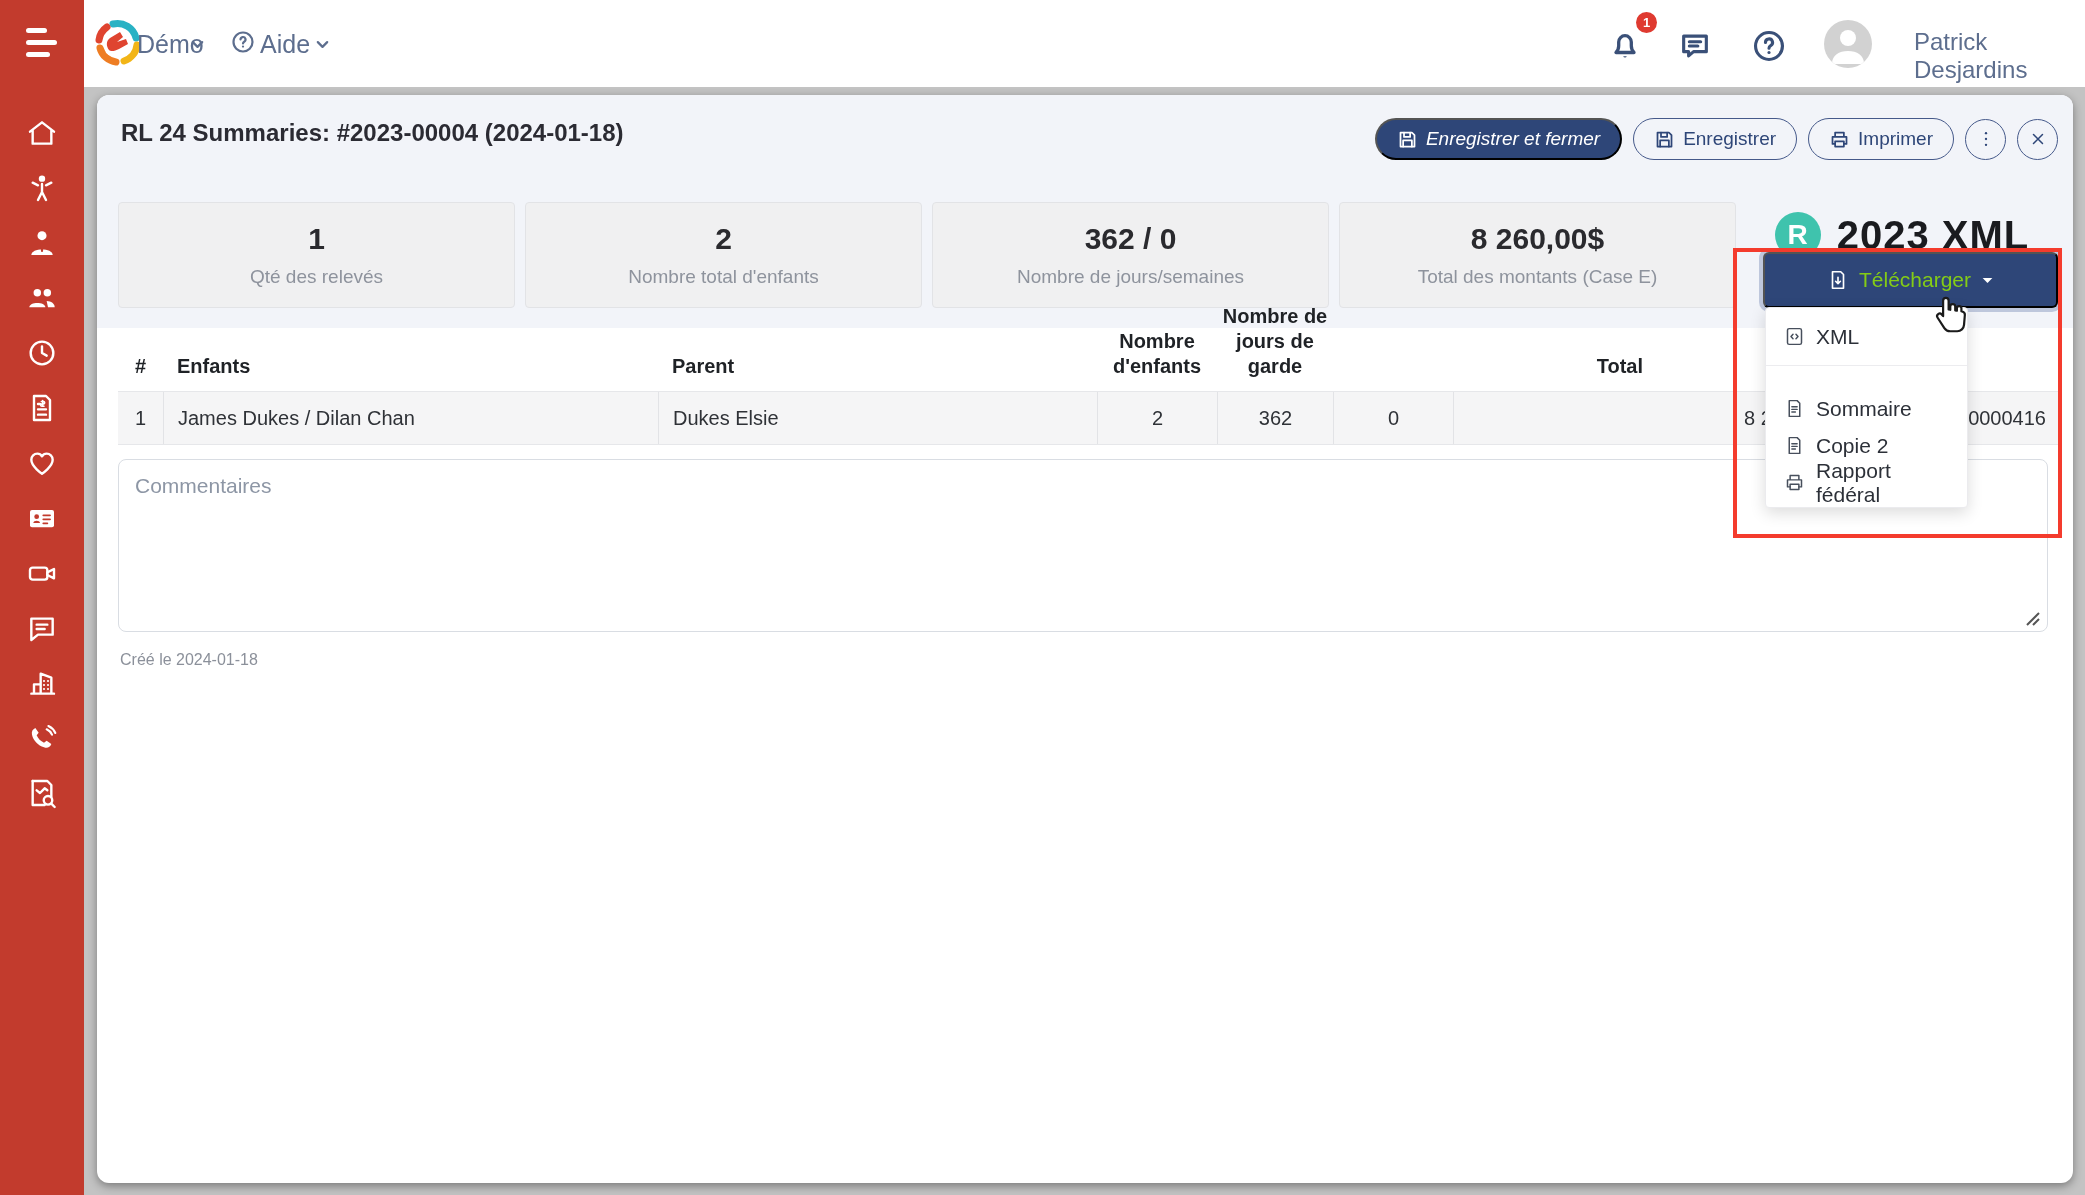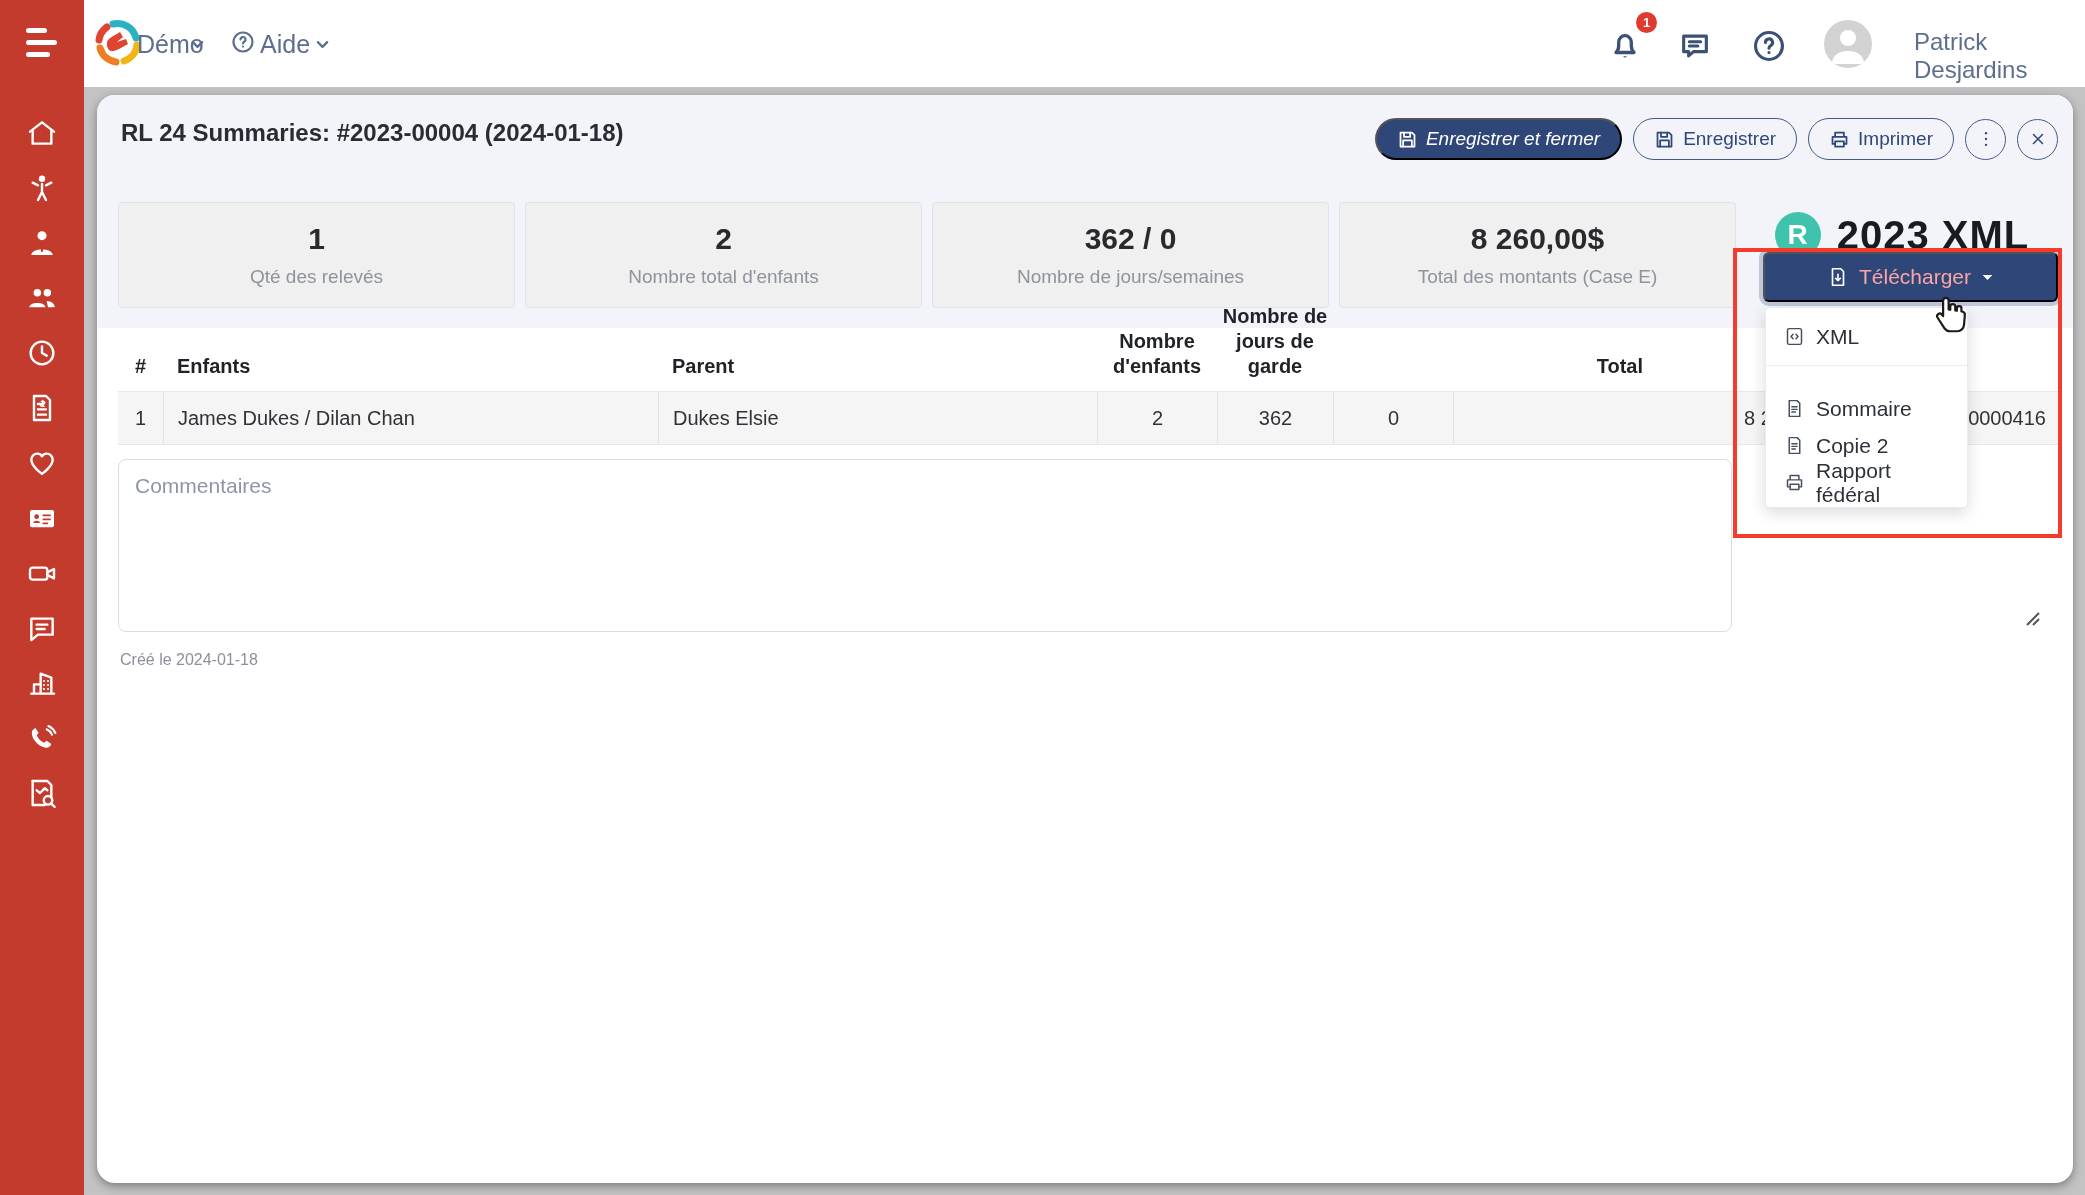--- a/index.html
+++ b/index.html
@@ -28,21 +28,21 @@
   .badge { position:absolute; left:1552px; top:12px; min-width:21px; height:21px; border-radius:11px;
     background:#df3a30; color:#fff; font-size:13px; font-weight:bold; text-align:center;
     line-height:21px; padding:0 4px; z-index:2; }
   .avatar { position:absolute; left:1740px; top:20px; width:48px; height:48px; border-radius:50%;
     background:#d2d2d2; overflow:hidden; }
   .uname { position:absolute; left:1806px; top:28px; font-size:24px; color:#5d6e8e;margin-left:24px; }
 
   
   .backdrop { position:absolute; left:84px; top:87px; right:0; bottom:0; background:#c3c3c3; }
   .dialog { position:absolute; left:97px; top:95px; width:1976px; height:1088px;
-    background:#fff; border-radius:18px; box-shadow:0 3px 10px rgba(0,0,0,.38); overflow:hidden; }
+    background:#fff; border-radius:12px; box-shadow:0 3px 10px rgba(0,0,0,.38); overflow:hidden; }
   .dlg-tint { position:absolute; left:0; top:0; width:1976px; height:233px; background:#f2f4f9; }
   .dlg-title { position:absolute; left:24px; top:24px; font-size:24px; font-weight:600; color:#2b2b33; }
 
   .actrow { position:absolute; top:23px; right:15px; height:42px; display:flex; gap:11px; align-items:center; }
   .pill { height:42px; border-radius:21px; display:flex; align-items:center; gap:8px;
     font-size:19px; padding:0 20px; cursor:pointer; white-space:nowrap; }
   .pill.filled { background:#2e4678; color:#fff;font-style:italic; }
   .pill.ghost { background:transparent; color:#2e4678; border:1px solid #45598a;gap:8px; }
   .circlebtn { width:41px; height:41px; border-radius:50%; border:1px solid #45598a; color:#2e4678;
     display:flex; align-items:center; justify-content:center; cursor:pointer; font-size:20px; background:transparent; }
@@ -56,22 +56,22 @@
   .card .l { font-size:19px; color:#8e939d; }
 
   
   .yearwrap { position:absolute; left:1640px; top:112px; width:330px; height:56px;
     display:flex; align-items:center; justify-content:center; gap:16px; }
   .rbadge { width:46px; height:46px; border-radius:50%; background:#3fc3ad; color:#fff;
     font-size:28px; font-weight:700; display:flex; align-items:center; justify-content:center; }
   .yeartxt { font-size:40px; font-weight:700; color:#1a1b1f; letter-spacing:1px; }
 
   
-  .dlbtn { position:absolute; left:1666px; top:157px; width:295px; height:50px; border-radius:6px;
-    background:#2e4678; color:#fca5a5; font-size:21px; display:flex; align-items:center; justify-content:center;
+  .dlbtn { position:absolute; left:1666px; top:157px; width:295px; height:56px; border-radius:6px;
+    background:#2e4678; color:#84cc16; font-size:21px; display:flex; align-items:center; justify-content:center;
     gap:10px; cursor:pointer; box-shadow:0 0 0 4px rgba(148,163,196,.55); z-index:10; }
   .dlbtn svg { stroke:#fff; fill:none; stroke-width:1.8; stroke-linecap:round; stroke-linejoin:round; }
   .menu { position:absolute; left:1668px; top:212px; width:203px; height:201px; background:#fff;
     border:1px solid #ebebee; border-radius:4px; box-shadow:0 5px 16px rgba(0,0,0,.14);
     padding-top:10px; z-index:12; }
   .mi { height:37px; display:flex; align-items:center; gap:11px; padding:0 18px;
     font-size:21px; color:#2c3038; cursor:pointer; }
   .mi svg { stroke:#474f5c; fill:none; stroke-width:1.7; stroke-linecap:round; stroke-linejoin:round; flex:0 0 auto; }
   .mdiv { height:1px; background:#ececef; margin:10px 0 24px 0; }
 
@@ -94,21 +94,21 @@
   .c-par { width:439px; padding-left:14px; }
   .c-nbe { width:120px; justify-content:center; text-align:center; }
   .c-jrs { width:116px; justify-content:center; text-align:center; }
   .c-sem { width:120px; justify-content:center; text-align:center; }
   .c-tot { width:324px; justify-content:flex-end; text-align:right; padding-right:14px; }
   .c-xml { width:283px; justify-content:flex-end; text-align:right; padding-right:14px; }
   .hc.c-xml { padding-right:48px; }
   .shifted { transform:translateX(70px); }
 
   
-  .comments { position:absolute; left:21px; top:364px; width:1614px; height:173px; resize:none;
+  .comments { position:absolute; left:21px; top:364px; width:1930px; height:173px; resize:none;
     border:1px solid #d9dde3; border-radius:8px; font-family:"Liberation Sans",sans-serif;
     font-size:21px; color:#2f3237; padding:14px 16px; outline:none; }
   .comments::placeholder { color:#8d96a5; }
   .grip { position:absolute; left:1922px; top:510px; pointer-events:none; }
   .created { position:absolute; left:23px; top:556px; font-size:16px; color:#8b909a; }
 </style>
 </head>
 <body>
 
 <aside class="sidebar">

